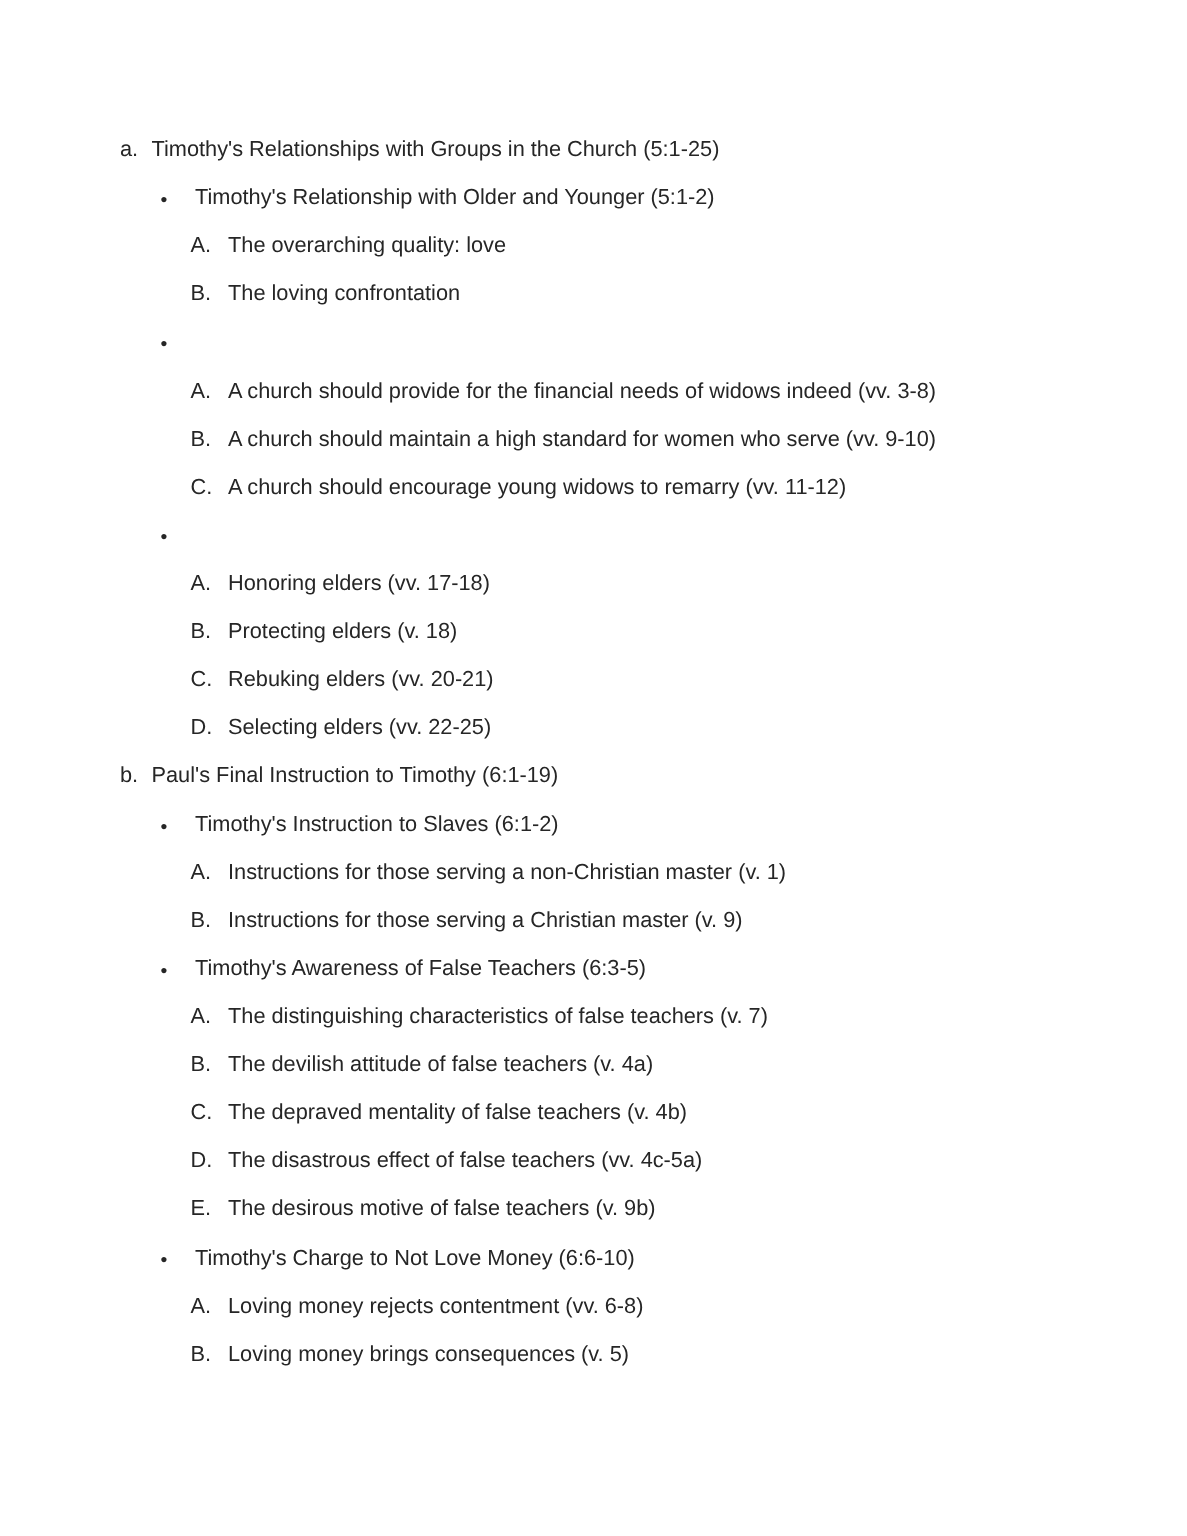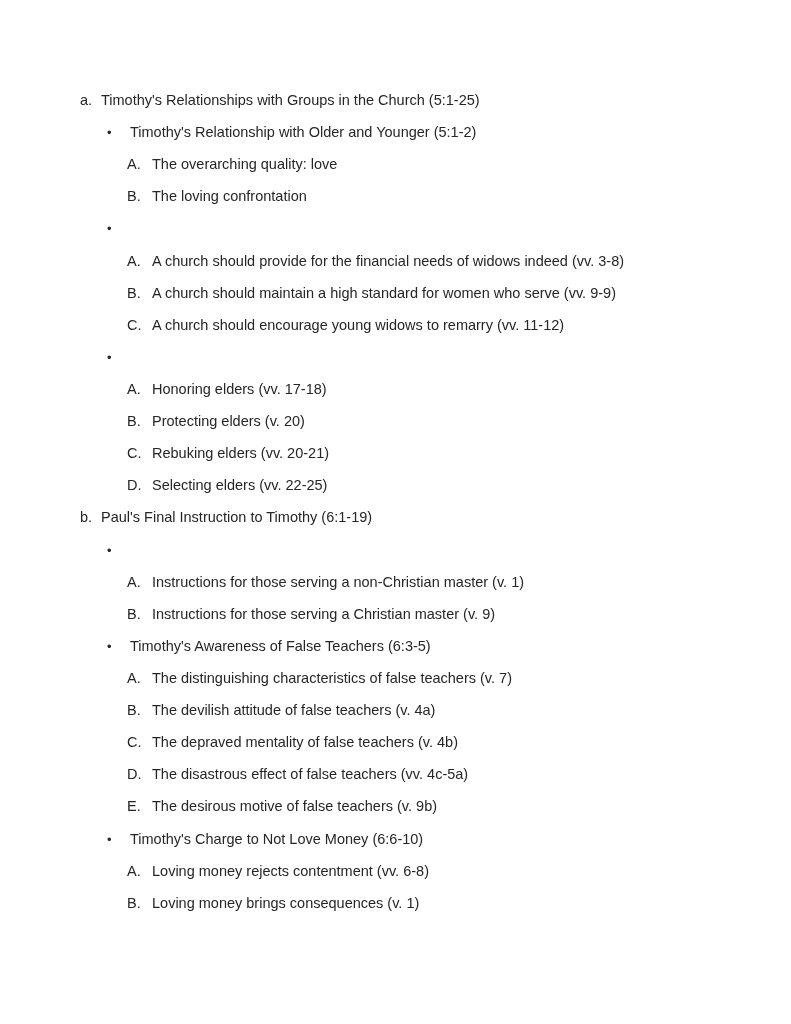--- a/index.html
+++ b/index.html
@@ -67,54 +67,55 @@
 
     <div class="row l2">
       <span class="marker">•</span>
     </div>
     <div class="row l3">
       <span class="marker">A.</span>
       <span>A church should provide for the financial needs of widows indeed (vv. 3-8)</span>
     </div>
     <div class="row l3">
       <span class="marker">B.</span>
-      <span>A church should maintain a high standard for women who serve (vv. 9-9)</span>
+      <span>A church should maintain a high standard for women who serve (vv. 9-10)</span>
     </div>
     <div class="row l3">
       <span class="marker">C.</span>
       <span>A church should encourage young widows to remarry (vv. 11-12)</span>
     </div>
 
     <div class="row l2">
       <span class="marker">•</span>
     </div>
     <div class="row l3">
       <span class="marker">A.</span>
       <span>Honoring elders (vv. 17-18)</span>
     </div>
     <div class="row l3">
       <span class="marker">B.</span>
-      <span>Protecting elders (v. 20)</span>
+      <span>Protecting elders (v. 18)</span>
     </div>
     <div class="row l3">
       <span class="marker">C.</span>
       <span>Rebuking elders (vv. 20-21)</span>
     </div>
     <div class="row l3">
       <span class="marker">D.</span>
       <span>Selecting elders (vv. 22-25)</span>
     </div>
 
     <div class="row l1">
       <span class="marker">b.</span>
       <span>Paul's Final Instruction to Timothy (6:1-19)</span>
     </div>
 
     <div class="row l2">
       <span class="marker">•</span>
+      <span>Timothy's Instruction to Slaves (6:1-2)</span>
     </div>
     <div class="row l3">
       <span class="marker">A.</span>
       <span>Instructions for those serving a non-Christian master (v. 1)</span>
     </div>
     <div class="row l3">
       <span class="marker">B.</span>
       <span>Instructions for those serving a Christian master (v. 9)</span>
     </div>
 
@@ -146,17 +147,17 @@
     <div class="row l2">
       <span class="marker">•</span>
       <span>Timothy's Charge to Not Love Money (6:6-10)</span>
     </div>
     <div class="row l3">
       <span class="marker">A.</span>
       <span>Loving money rejects contentment (vv. 6-8)</span>
     </div>
     <div class="row l3">
       <span class="marker">B.</span>
-      <span>Loving money brings consequences (v. 1)</span>
+      <span>Loving money brings consequences (v. 5)</span>
     </div>
 
   </div>
 </div>
 
 </body></html>

